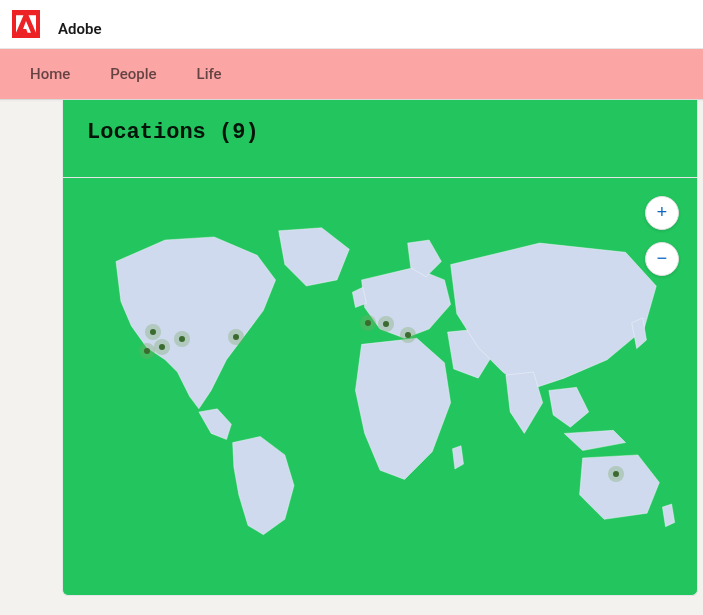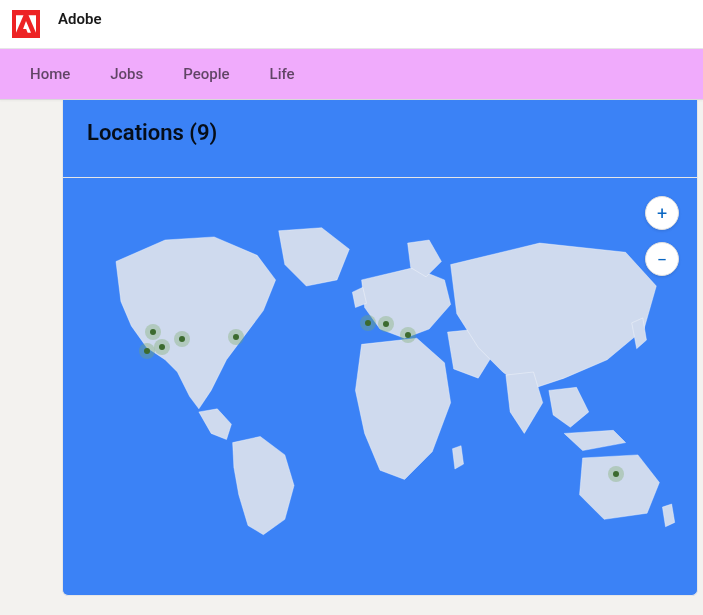--- a/index.html
+++ b/index.html
@@ -7,41 +7,41 @@
     font-family: -apple-system, BlinkMacSystemFont, "Segoe UI", Roboto, Helvetica, Arial, sans-serif;
     background: #f3f2ef;
     width: 703px;
     height: 615px;
     overflow: hidden;
     color: #000;
   }
   .header {
     background: #fff;
     display: flex;
-    align-items: flex-start;
+    align-items: flex-end;
     padding: 10px 12px 10px 12px;
     border-bottom: 1px solid #e6e6e6;
   }
   .logo {
     width: 28px;
     height: 28px;
     background: #ed2224;
     display: flex;
     align-items: center;
     justify-content: center;
     margin-right: 18px;
   }
   .logo svg { display:block; }
   .company-name {
     font-size: 15px;
     font-weight: 600;
     color: rgba(0,0,0,0.9);
   }
   .tabs {
-    background: #f0abfc;
+    background: #fca5a5;
     display: flex;
     align-items: center;
     padding: 0 10px;
     border-bottom: 1px solid #d9d9d9;
     box-shadow: 0 1px 2px rgba(0,0,0,0.04);
   }
   .tab {
     padding: 16px 20px 14px 20px;
     font-size: 15px;
     font-weight: 500;
@@ -51,27 +51,28 @@
   }
   .tab.active {
     color: #0a6634;
     font-weight: 600;
     border-bottom: 2px solid #0a6634;
   }
   .content-wrap {
     padding: 0 0 0 0;
   }
   .card {
-    background: #3b82f6;
+    background: #22c55e;
     margin: 0 5px 0 62px;
     border: 1px solid #e6e6e6;
     border-top: none;
     border-radius: 0 0 6px 6px;
     min-height: 496px;
     position: relative;
+    font-family: Liberation Mono, monospace;
   }
   .card-header {
     padding: 20px 24px 18px 24px;
     border-bottom: 1px solid #e6e6e6;
   }
   .card-title {
     font-size: 22px;
     font-weight: 600;
     color: rgba(0,0,0,0.9);
     margin-bottom: 14px;
@@ -142,21 +143,20 @@
       <path d="M 0 0 L 9 0 L 0 21 Z" fill="#fff"></path>
       <path d="M 15 0 L 24 0 L 24 21 Z" fill="#fff"></path>
       <path d="M 12 7 L 18 21 L 14 21 L 12.2 16.5 L 8.5 16.5 Z" fill="#fff"></path>
     </svg>
   </div>
   <div class="company-name">Adobe</div>
 </div>
 
 <div class="tabs">
   <div class="tab">Home</div>
-  <div class="tab">Jobs</div>
   <div class="tab">People</div>
   <div class="tab">Life</div>
 </div>
 
 <div class="content-wrap">
   <div class="card">
     <div class="card-header">
       <div class="card-title">Locations (9)</div>
     </div>
     <div class="map-area">

